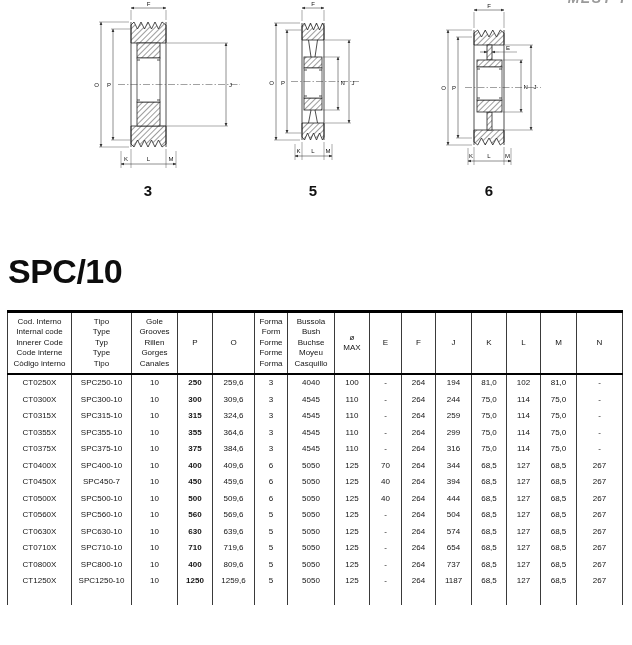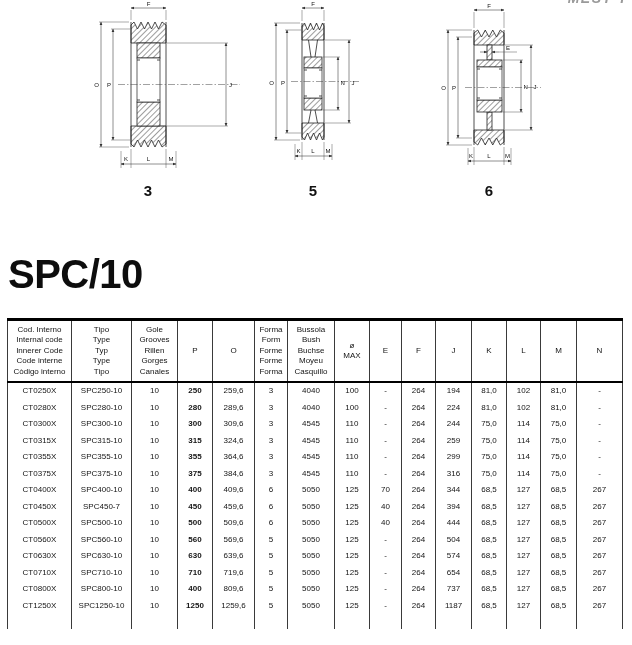--- a/index.html
+++ b/index.html
@@ -23,25 +23,25 @@
   .hat{fill:url(#hatch);stroke:#222;stroke-width:0.8;}
   .bore{fill:#fff;stroke:#222;stroke-width:0.7;}
   .dim{stroke:#333;stroke-width:0.55;fill:none;}
   .ext{stroke:#555;stroke-width:0.5;fill:none;}
   .cl{stroke:#444;stroke-width:0.5;stroke-dasharray:7 2 1.5 2;}
   .dl{font-size:6px;fill:#111;}
   .mid{text-anchor:middle;} .endt{text-anchor:end;}
   .cap{font-size:15px;font-weight:bold;fill:#111;text-anchor:middle;}
 
   
-  .title{position:absolute;left:8px;top:252px;font-size:40px;font-weight:bold;
+  .title{position:absolute;left:8px;top:252px;font-size:34px;font-weight:bold;
     letter-spacing:-0.5px;color:#0d0d0d;}
 
   
-  table.spec{position:absolute;left:7px;top:318px;width:615px;
+  table.spec{position:absolute;left:7px;top:310px;width:615px;
     border-collapse:collapse;table-layout:fixed;
     border-top:3px solid #000;border-left:1px solid #3a3a3a;border-right:1px solid #3a3a3a;}
   table.spec th, table.spec td{
     border-left:1px solid #3a3a3a;border-right:1px solid #3a3a3a;
     padding:0;text-align:center;vertical-align:middle;
     font-size:8px;color:#141414;overflow:hidden;}
   table.spec thead th{
     height:60px;border-bottom:2px solid #000;
     white-space:pre-line;line-height:10.5px;font-weight:normal;}
   table.spec tbody td{height:16.5px;line-height:16.5px;white-space:nowrap;}
@@ -305,37 +305,20 @@
           <td>100</td>
           <td>-</td>
           <td>264</td>
           <td>194</td>
           <td>81,0</td>
           <td>102</td>
           <td>81,0</td>
           <td>-</td>
         </tr>
         <tr>
-          <td>CT0280X</td>
-          <td>SPC280-10</td>
-          <td>10</td>
-          <td class="bold">280</td>
-          <td>289,6</td>
-          <td>3</td>
-          <td>4040</td>
-          <td>100</td>
-          <td>-</td>
-          <td>264</td>
-          <td>224</td>
-          <td>81,0</td>
-          <td>102</td>
-          <td>81,0</td>
-          <td>-</td>
-        </tr>
-        <tr>
           <td>CT0300X</td>
           <td>SPC300-10</td>
           <td>10</td>
           <td class="bold">300</td>
           <td>309,6</td>
           <td>3</td>
           <td>4545</td>
           <td>110</td>
           <td>-</td>
           <td>264</td>

